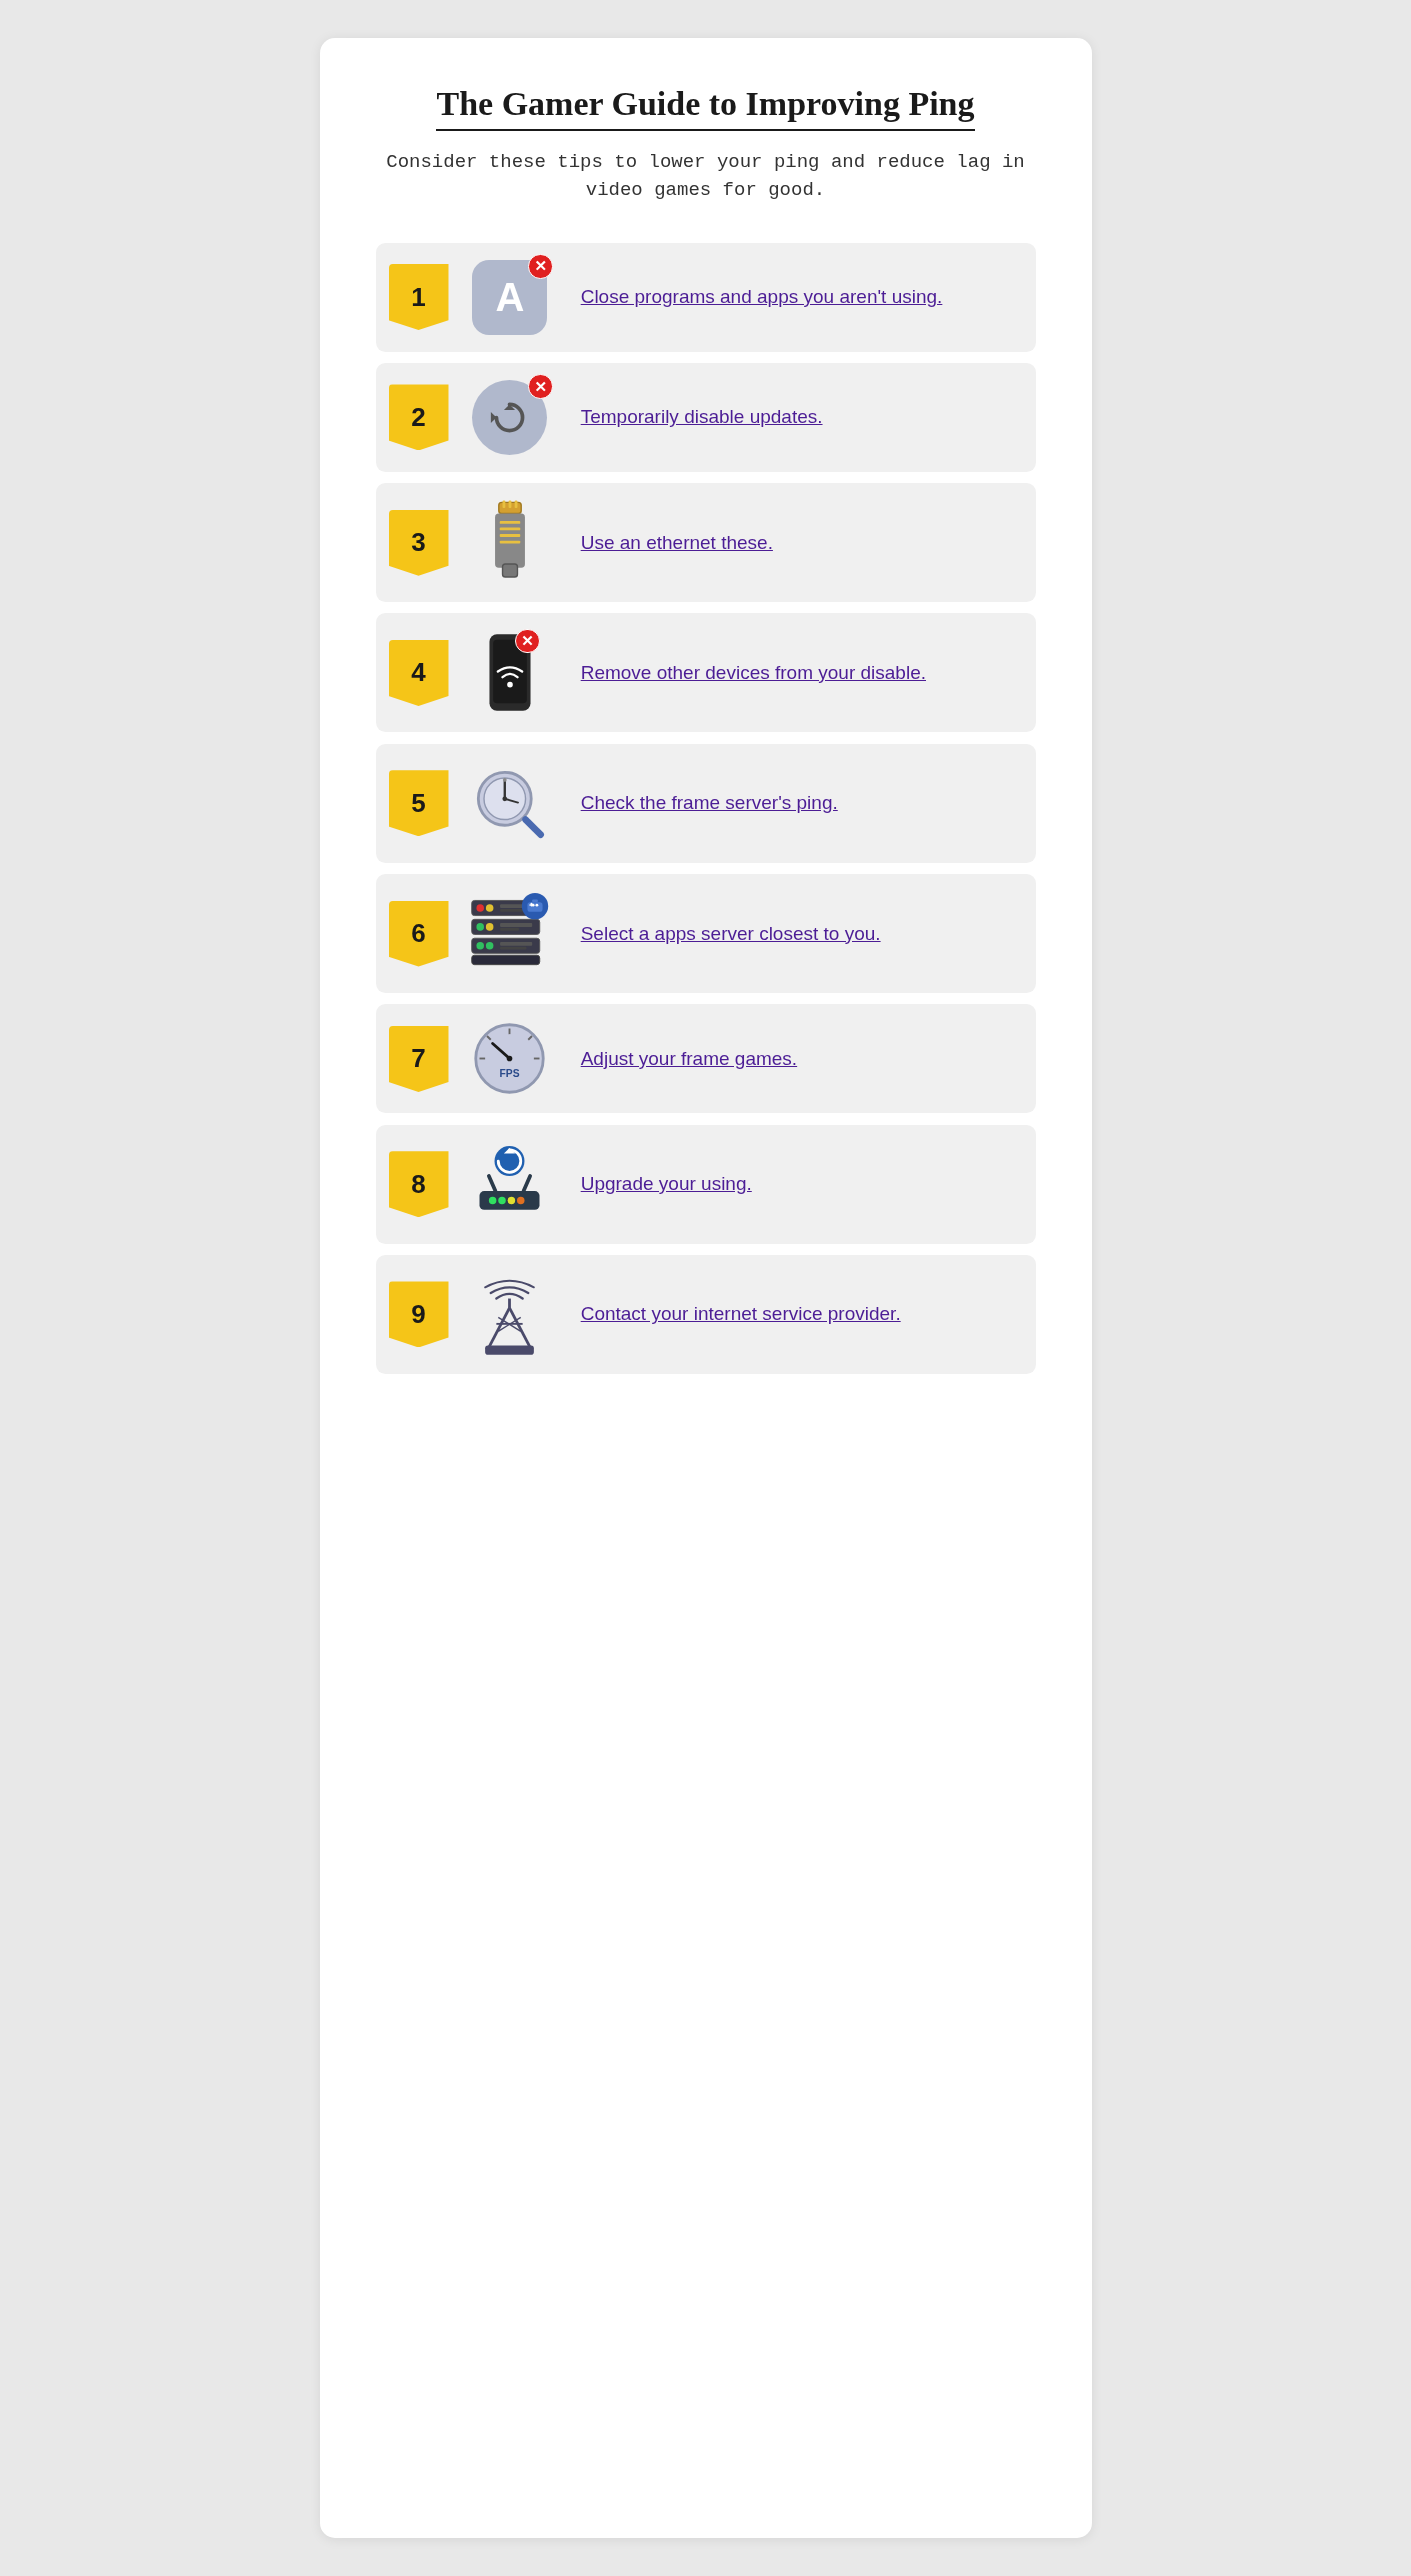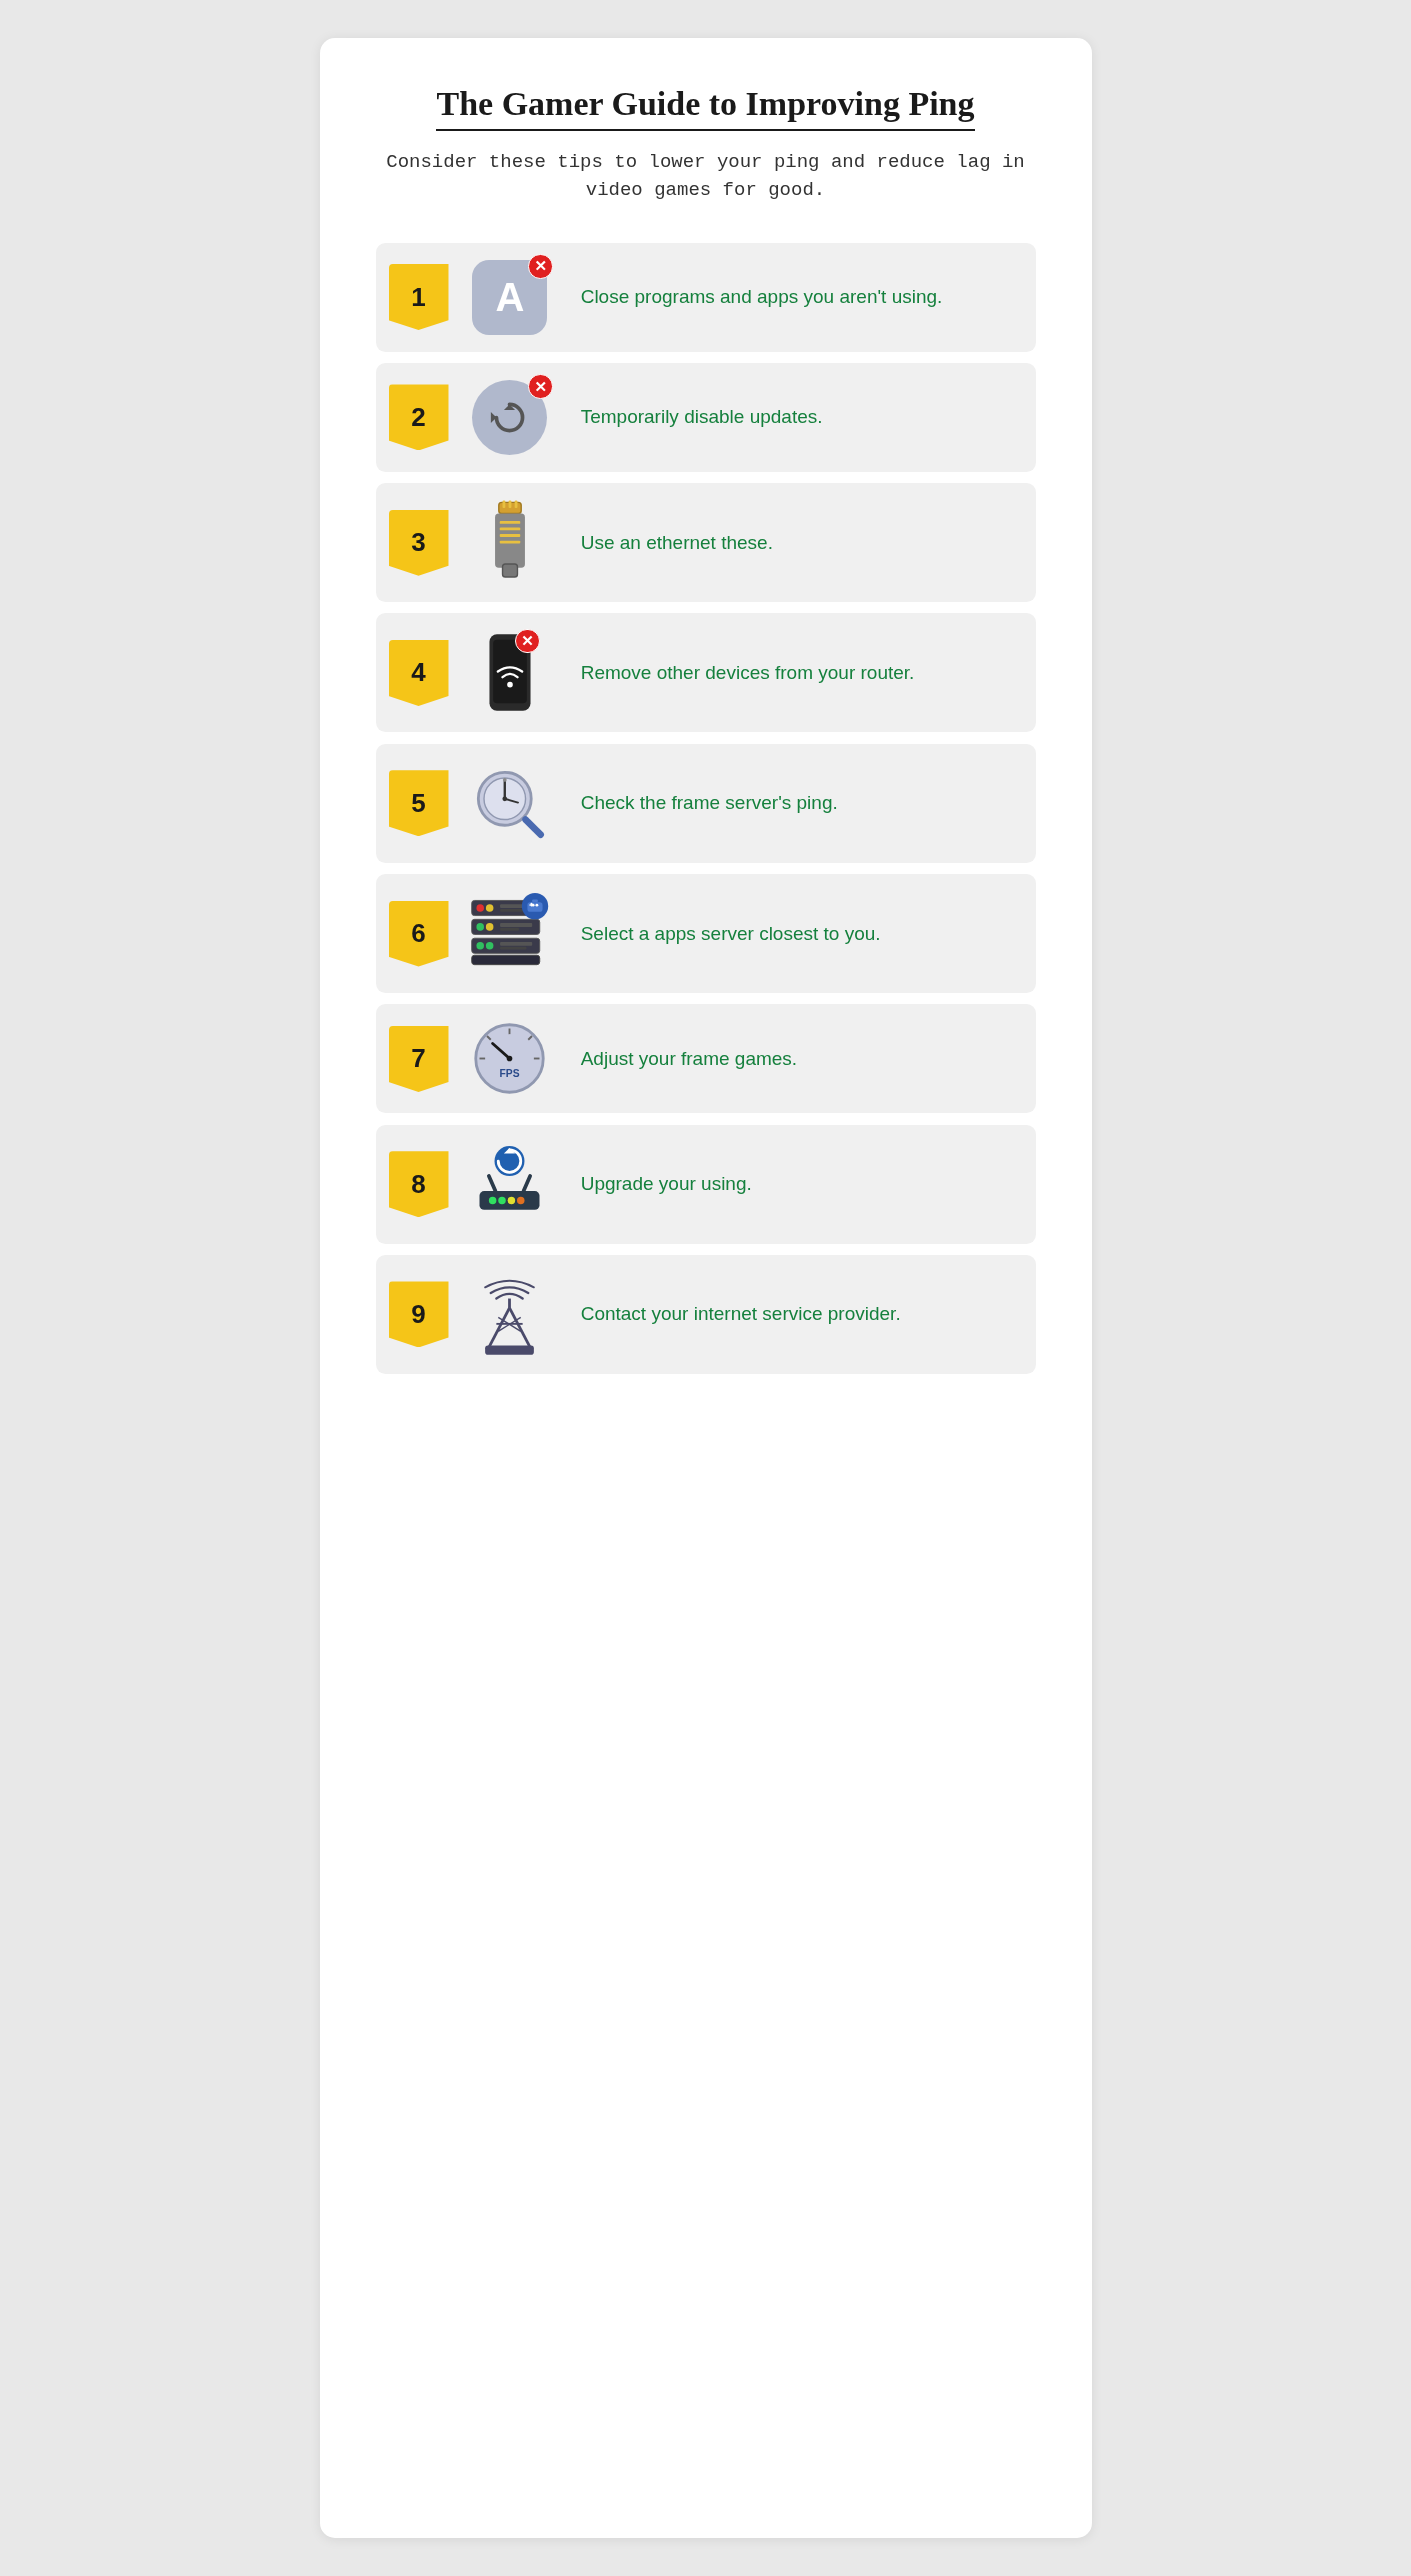--- a/index.html
+++ b/index.html
@@ -86,24 +86,25 @@
       min-width: 104px;
       display: flex;
       align-items: center;
       justify-content: center;
       position: relative;
       margin: 0 9.4px;
     }
 
     .item-text {
       font-size: 19px;
-      color: #15803d;
+      color: #4c1d95;
       font-family: Arial, sans-serif;
       flex: 1;
       padding-left: 9.4px;
+      text-decoration: underline;
     }
 
     
     .icon-wrapper {
       position: relative;
       display: inline-flex;
       align-items: center;
       justify-content: center;
     }
 
@@ -240,21 +241,21 @@
             <rect x="12" y="10" width="36" height="68" rx="4" fill="#1a1a1a"></rect>
 
             <path d="M30 55 L30 55" fill="none"></path>
             <circle cx="30" cy="58" r="3" fill="#fff"></circle>
             <path d="M22 50 Q30 43 38 50" fill="none" stroke="#fff" stroke-width="2.5" stroke-linecap="round"></path>
             <path d="M17 44 Q30 35 43 44" fill="none" stroke="#fff" stroke-width="2.5" stroke-linecap="round"></path>
           </svg>
           <div class="red-x-badge" style="top:-1.9px; right:-1.9px;">✕</div>
         </div>
       </div>
-      <span class="item-text">Remove other devices from your router.</span>
+      <span class="item-text">Remove other devices from your disable.</span>
     </div>
 
     <div class="item-row">
       <div class="number-badge">
         <span>5</span>
       </div>
       <div class="icon-area">
         <div class="icon-wrapper">
           <svg width="85" height="85" viewBox="0 0 90 90">
 

